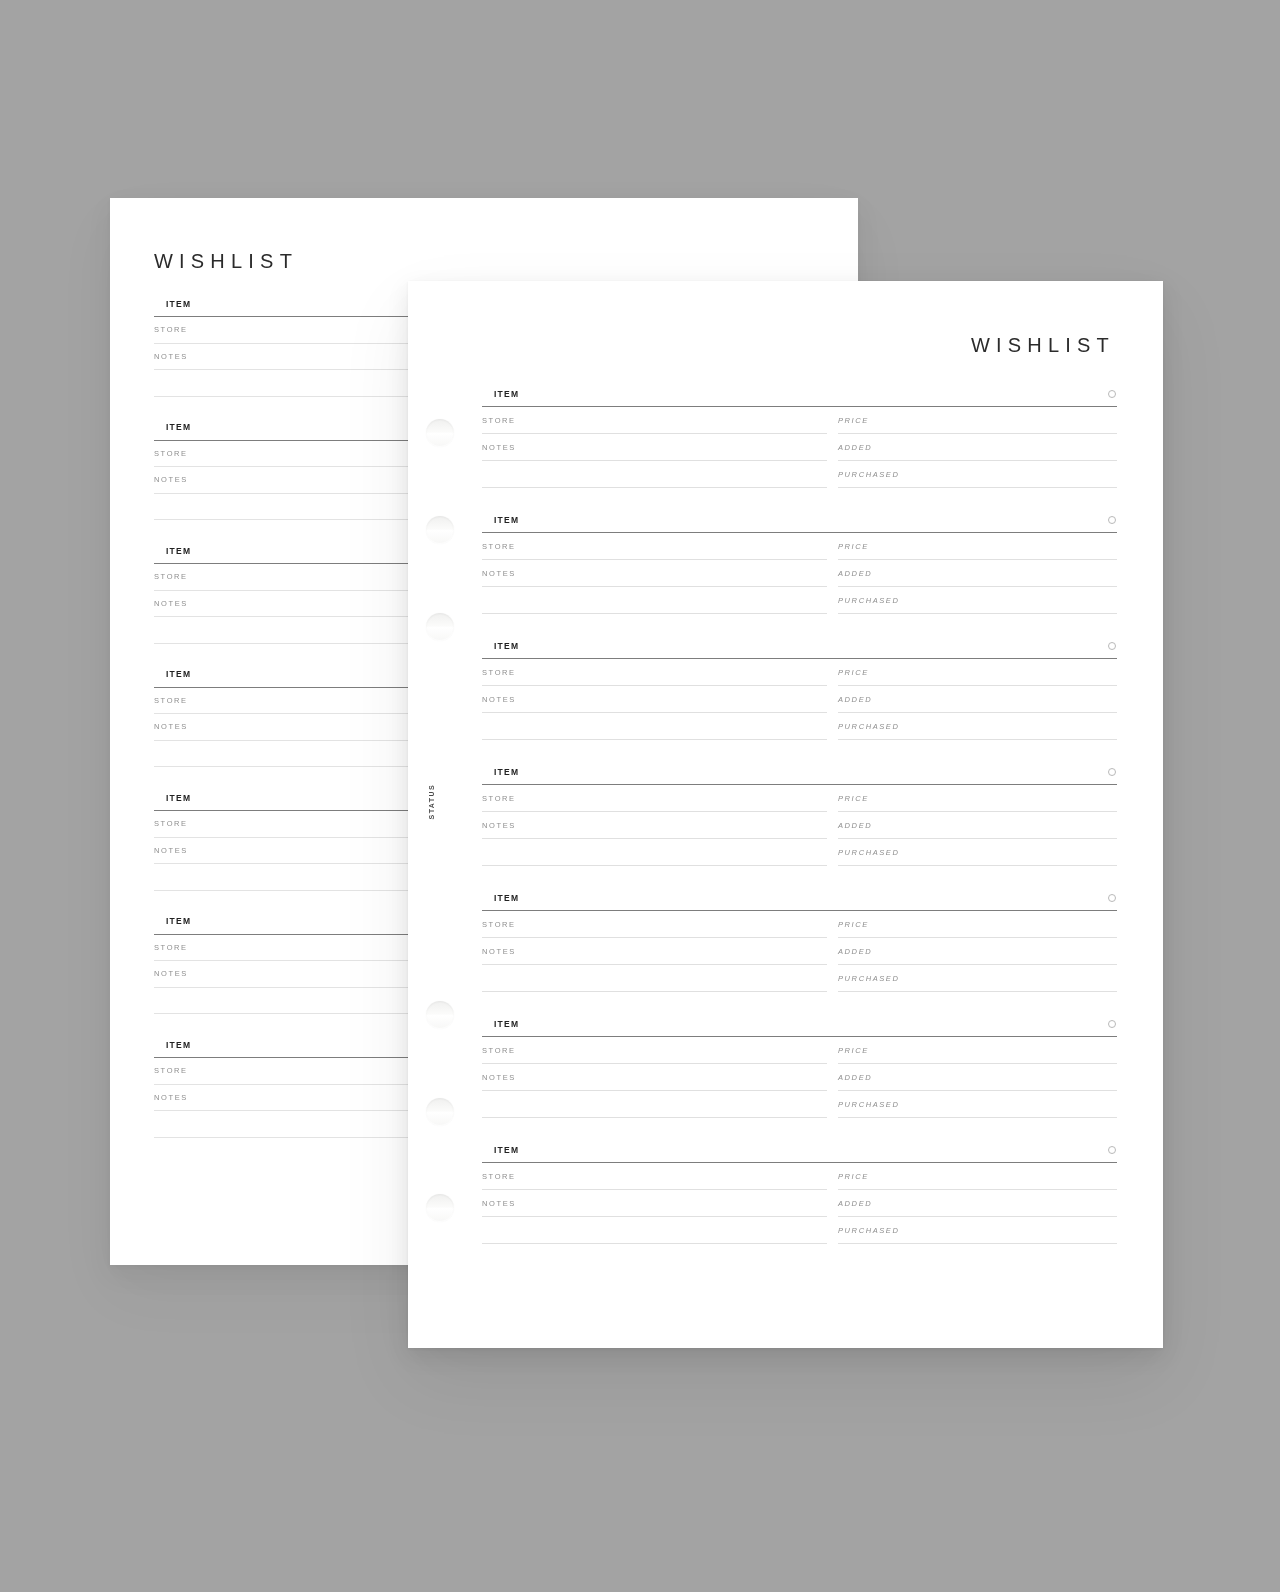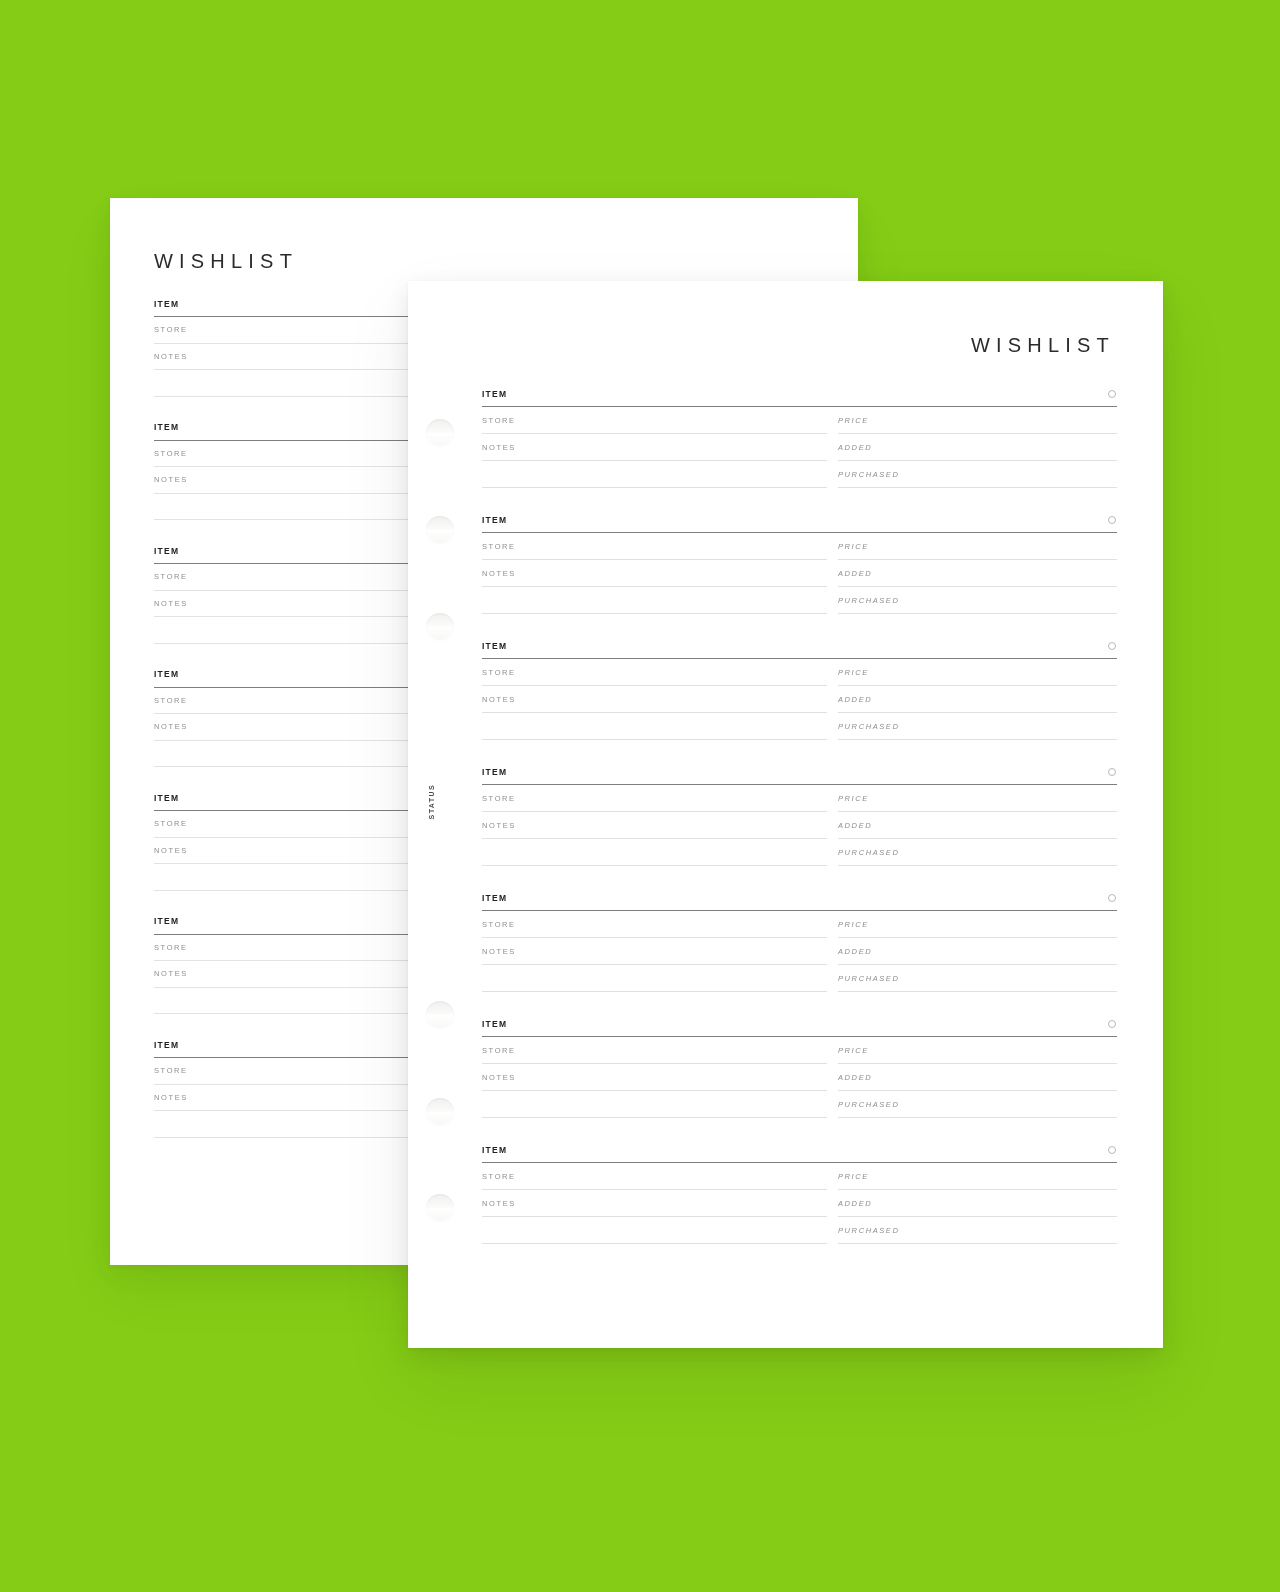--- a/index.html
+++ b/index.html
@@ -10,21 +10,21 @@
     height:1592px;
     background:#f4f4f3;
     font-family:"Liberation Sans", sans-serif;
     overflow:hidden;
   }
 
   #stage {
     position:relative;
     width:1280px;
     height:1592px;
-    background:#84cc16;
+    background:#a3a3a3;
   }
 
   
   .sheet {
     position:absolute;
     background:#ffffff;
   }
 
   
   #back-page {
@@ -108,20 +108,21 @@
     height:26px;
     display:flex;
     align-items:center;
     border-bottom:1px solid #7d7d7d;
   }
   .lbl-item {
     font-size:8.5px;
     font-weight:700;
     letter-spacing:1.25px;
     color:#222222;
+    margin-left:12px;
   }
   .status-dot {
     position:absolute;
     right:1px;
     top:50%;
     margin-top:-4px;
     width:8px;
     height:8px;
     border-radius:50%;
     border:1px solid #b9b9b9;

